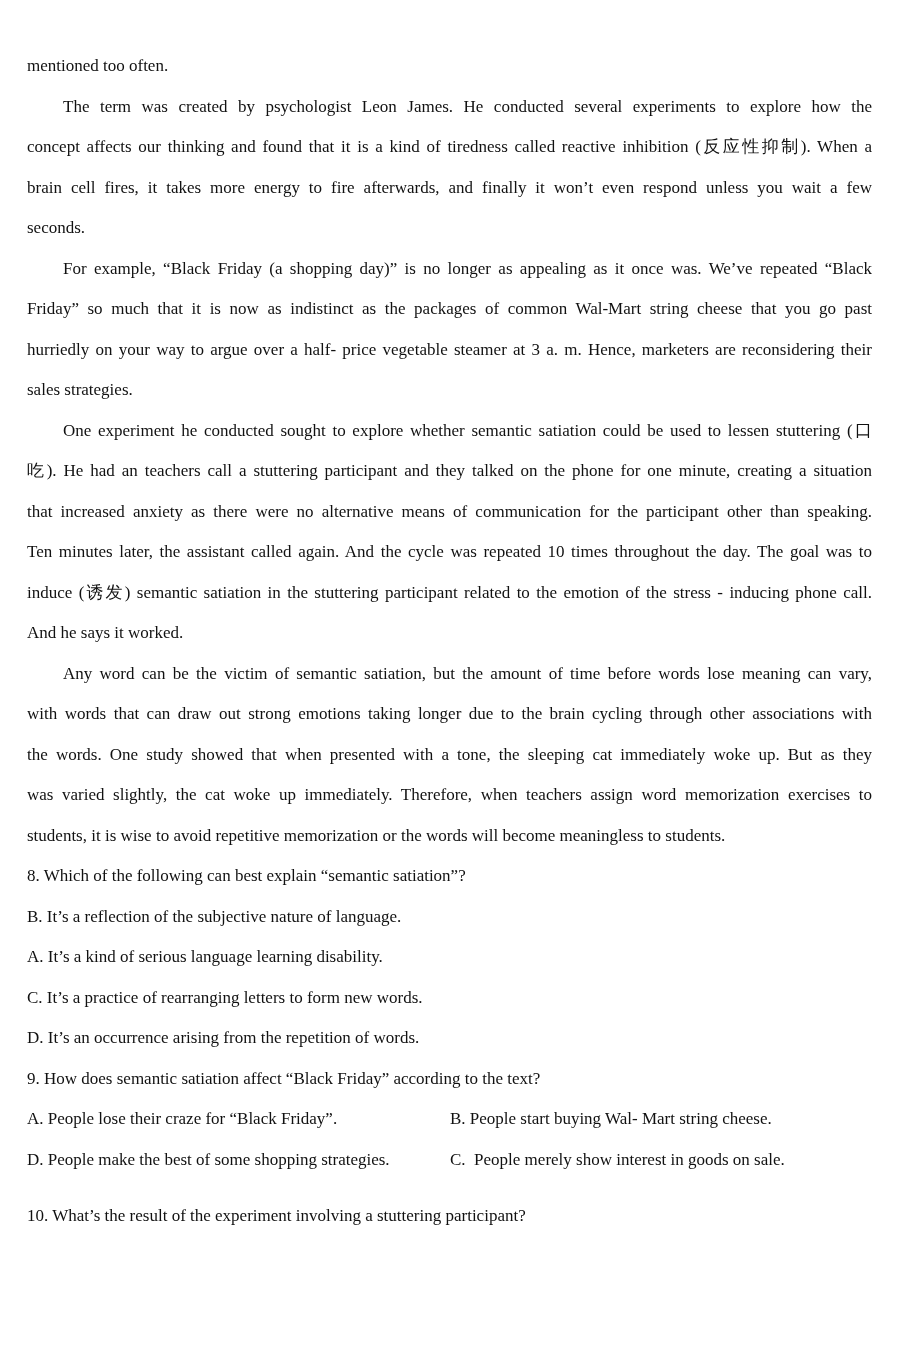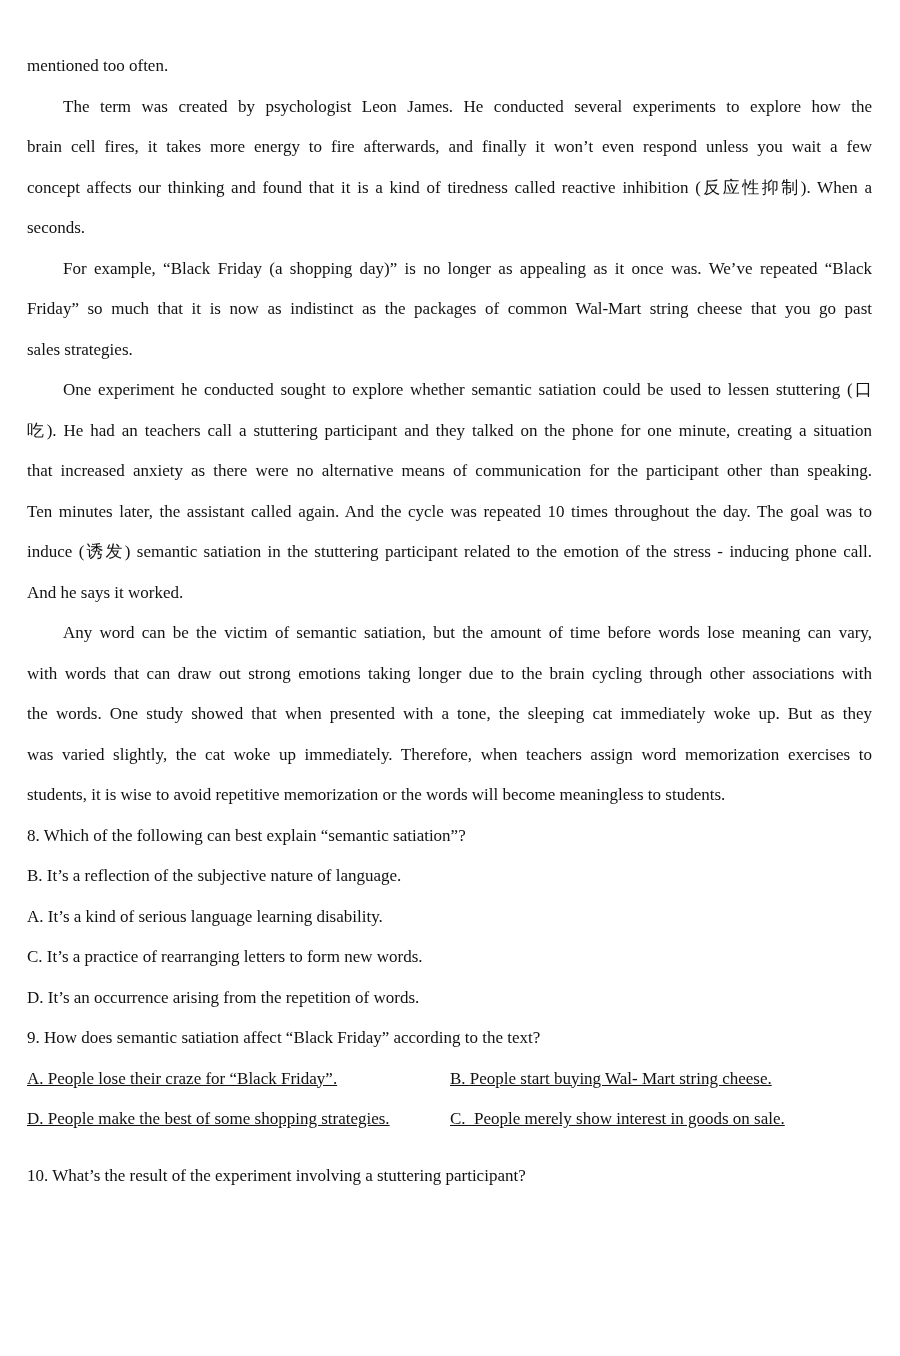--- a/index.html
+++ b/index.html
@@ -35,38 +35,38 @@
   }
   .qline {
     white-space: pre-wrap;
   }
   .opt-row {
     display: grid;
     grid-template-columns: 423px 1fr;
   }
   .opt-row .line {
     white-space: pre-wrap;
-    text-decoration: underline;
   }
   .gap-before {
     margin-top: 16px;
   }
 </style>
 </head>
 <body>
 
 <div class="page">
   <div id="passage">
       <div class="line">mentioned too often.</div>
       <div class="line jl indent">The term was created by psychologist Leon James. He conducted several experiments to explore how the</div>
+      <div class="line jl">concept affects our thinking and found that it is a kind of tiredness called reactive inhibition (反应性抑制). When a</div>
       <div class="line jl">brain cell fires, it takes more energy to fire afterwards, and finally it won’t even respond unless you wait a few</div>
-      <div class="line jl">concept affects our thinking and found that it is a kind of tiredness called reactive inhibition (反应性抑制). When a</div>
       <div class="line">seconds.</div>
       <div class="line jl indent">For example, “Black Friday (a shopping day)” is no longer as appealing as it once was. We’ve repeated “Black</div>
       <div class="line jl">Friday” so much that it is now as indistinct as the packages of common Wal-Mart string cheese that you go past</div>
+      <div class="line jl">hurriedly on your way to argue over a half- price vegetable steamer at 3 a. m. Hence, marketers are reconsidering their</div>
       <div class="line">sales strategies.</div>
       <div class="line jl indent">One experiment he conducted sought to explore whether semantic satiation could be used to lessen stuttering (口</div>
       <div class="line jl">吃). He had an teachers call a stuttering participant and they talked on the phone for one minute, creating a situation</div>
       <div class="line jl">that increased anxiety as there were no alternative means of communication for the participant other than speaking.</div>
       <div class="line jl">Ten minutes later, the assistant called again. And the cycle was repeated 10 times throughout the day. The goal was to</div>
       <div class="line jl">induce (诱发) semantic satiation in the stuttering participant related to the emotion of the stress - inducing phone call.</div>
       <div class="line">And he says it worked.</div>
       <div class="line jl indent">Any word can be the victim of semantic satiation, but the amount of time before words lose meaning can vary,</div>
       <div class="line jl">with words that can draw out strong emotions taking longer due to the brain cycling through other associations with</div>
       <div class="line jl">the words. One study showed that when presented with a tone, the sleeping cat immediately woke up. But as they</div>

